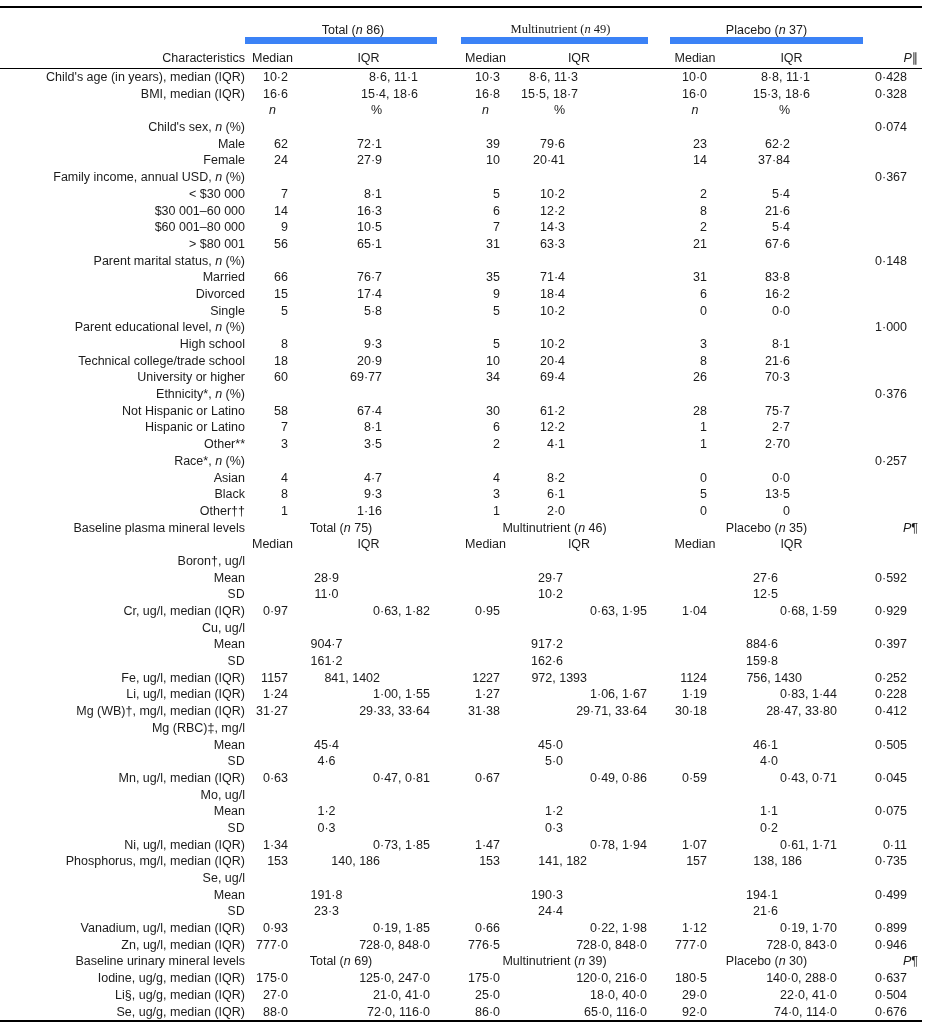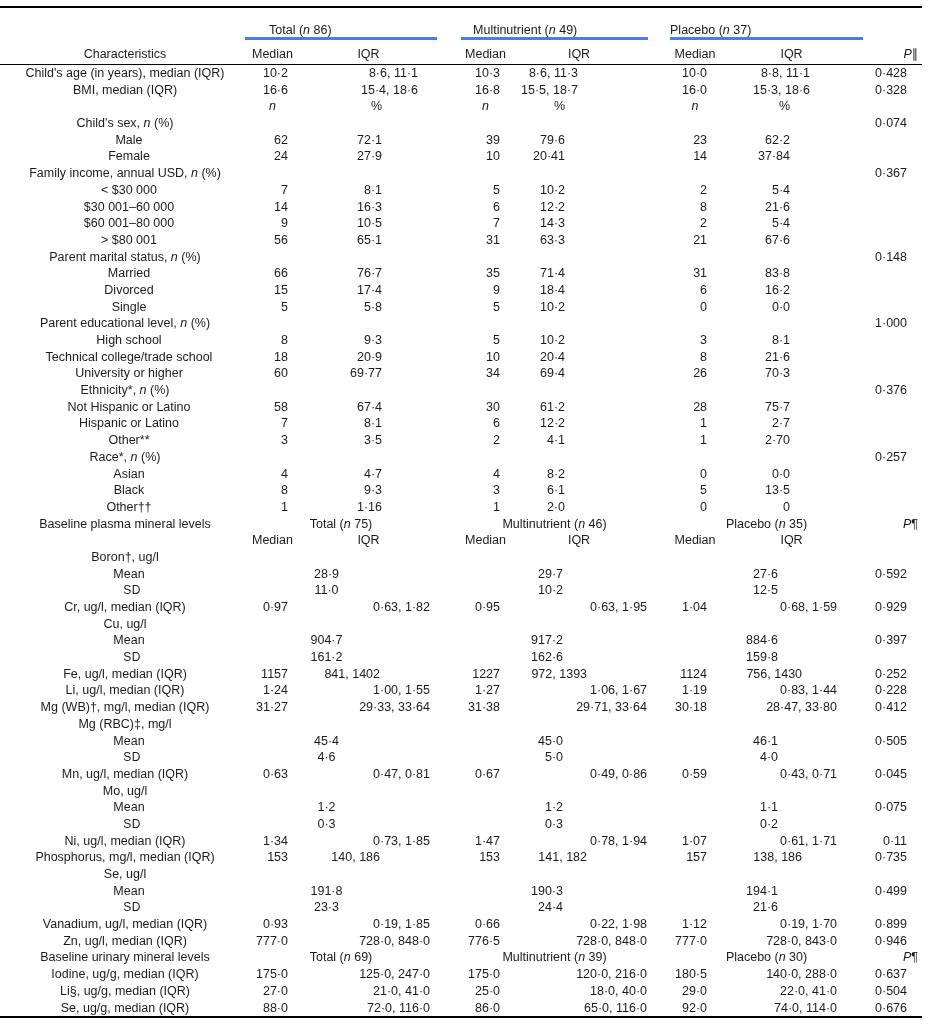--- a/index.html
+++ b/index.html
@@ -5,21 +5,21 @@
   html,body{margin:0;padding:0;background:#ffffff;}
   body{width:928px;height:1032px;overflow:hidden;font-family:"Liberation Sans",sans-serif;}
   table{
     border-collapse:collapse;table-layout:fixed;width:922px;margin:6px 0 0 0;
     border-top:2.5px solid #000;border-bottom:2.5px solid #000;
     font-size:12.5px;color:#1b1b1b;
   }
   td{padding:0;white-space:nowrap;overflow:visible;}
   
   tbody td{height:16.68px;line-height:16.68px;text-align:right;vertical-align:middle;}
-  td.lab{text-align:center;}
+  td.lab{text-align:right;}
   .ind0{padding-left:5px;}
   .ind1{padding-left:13px;}
   .ind2{padding-left:19px;}
   .sdl{font-size:12px;letter-spacing:.4px;}
   
   td.tm{padding-right:12px;}
   td.mm{padding-right:10px;}
   td.pm{padding-right:13px;margin-left:28px;}
   td.ti{padding-right:7px;}
   td.mi{padding-right:1px;}
@@ -38,23 +38,23 @@
   tr.v-mean td.mi{padding-right:85px;}
   tr.v-mean td.pi{padding-right:85px;margin-top:16px;}
   
   tr.v-fiqr td.ti{padding-right:57px;}
   tr.v-fiqr td.mi{padding-right:61px;}
   tr.v-fiqr td.pi{padding-right:61px;}
   .ctr{text-align:center !important;padding-right:0 !important;}
   
   thead td{vertical-align:bottom;}
   tr.grprow td{height:29px;}
-  td.ghead{border-bottom:3px solid #3b82f6;text-align:left;}
+  td.ghead{border-bottom:7px solid #3b82f6;text-align:center;}
   td.gh-t{padding-left:24px;}
-  td.gh-m{padding-left:12px;}
+  td.gh-m{padding-left:12px;font-family:Liberation Serif, serif;}
   tr.headrow td{height:21px;border-bottom:1.5px solid #000;padding-bottom:3px;}
   td.phead{text-align:right;padding-right:4px;}
   
   tr.v-section td.gt{text-align:center;}
   i{font-style:italic;}
 </style>
 </head>
 <body>
 
 <table>

